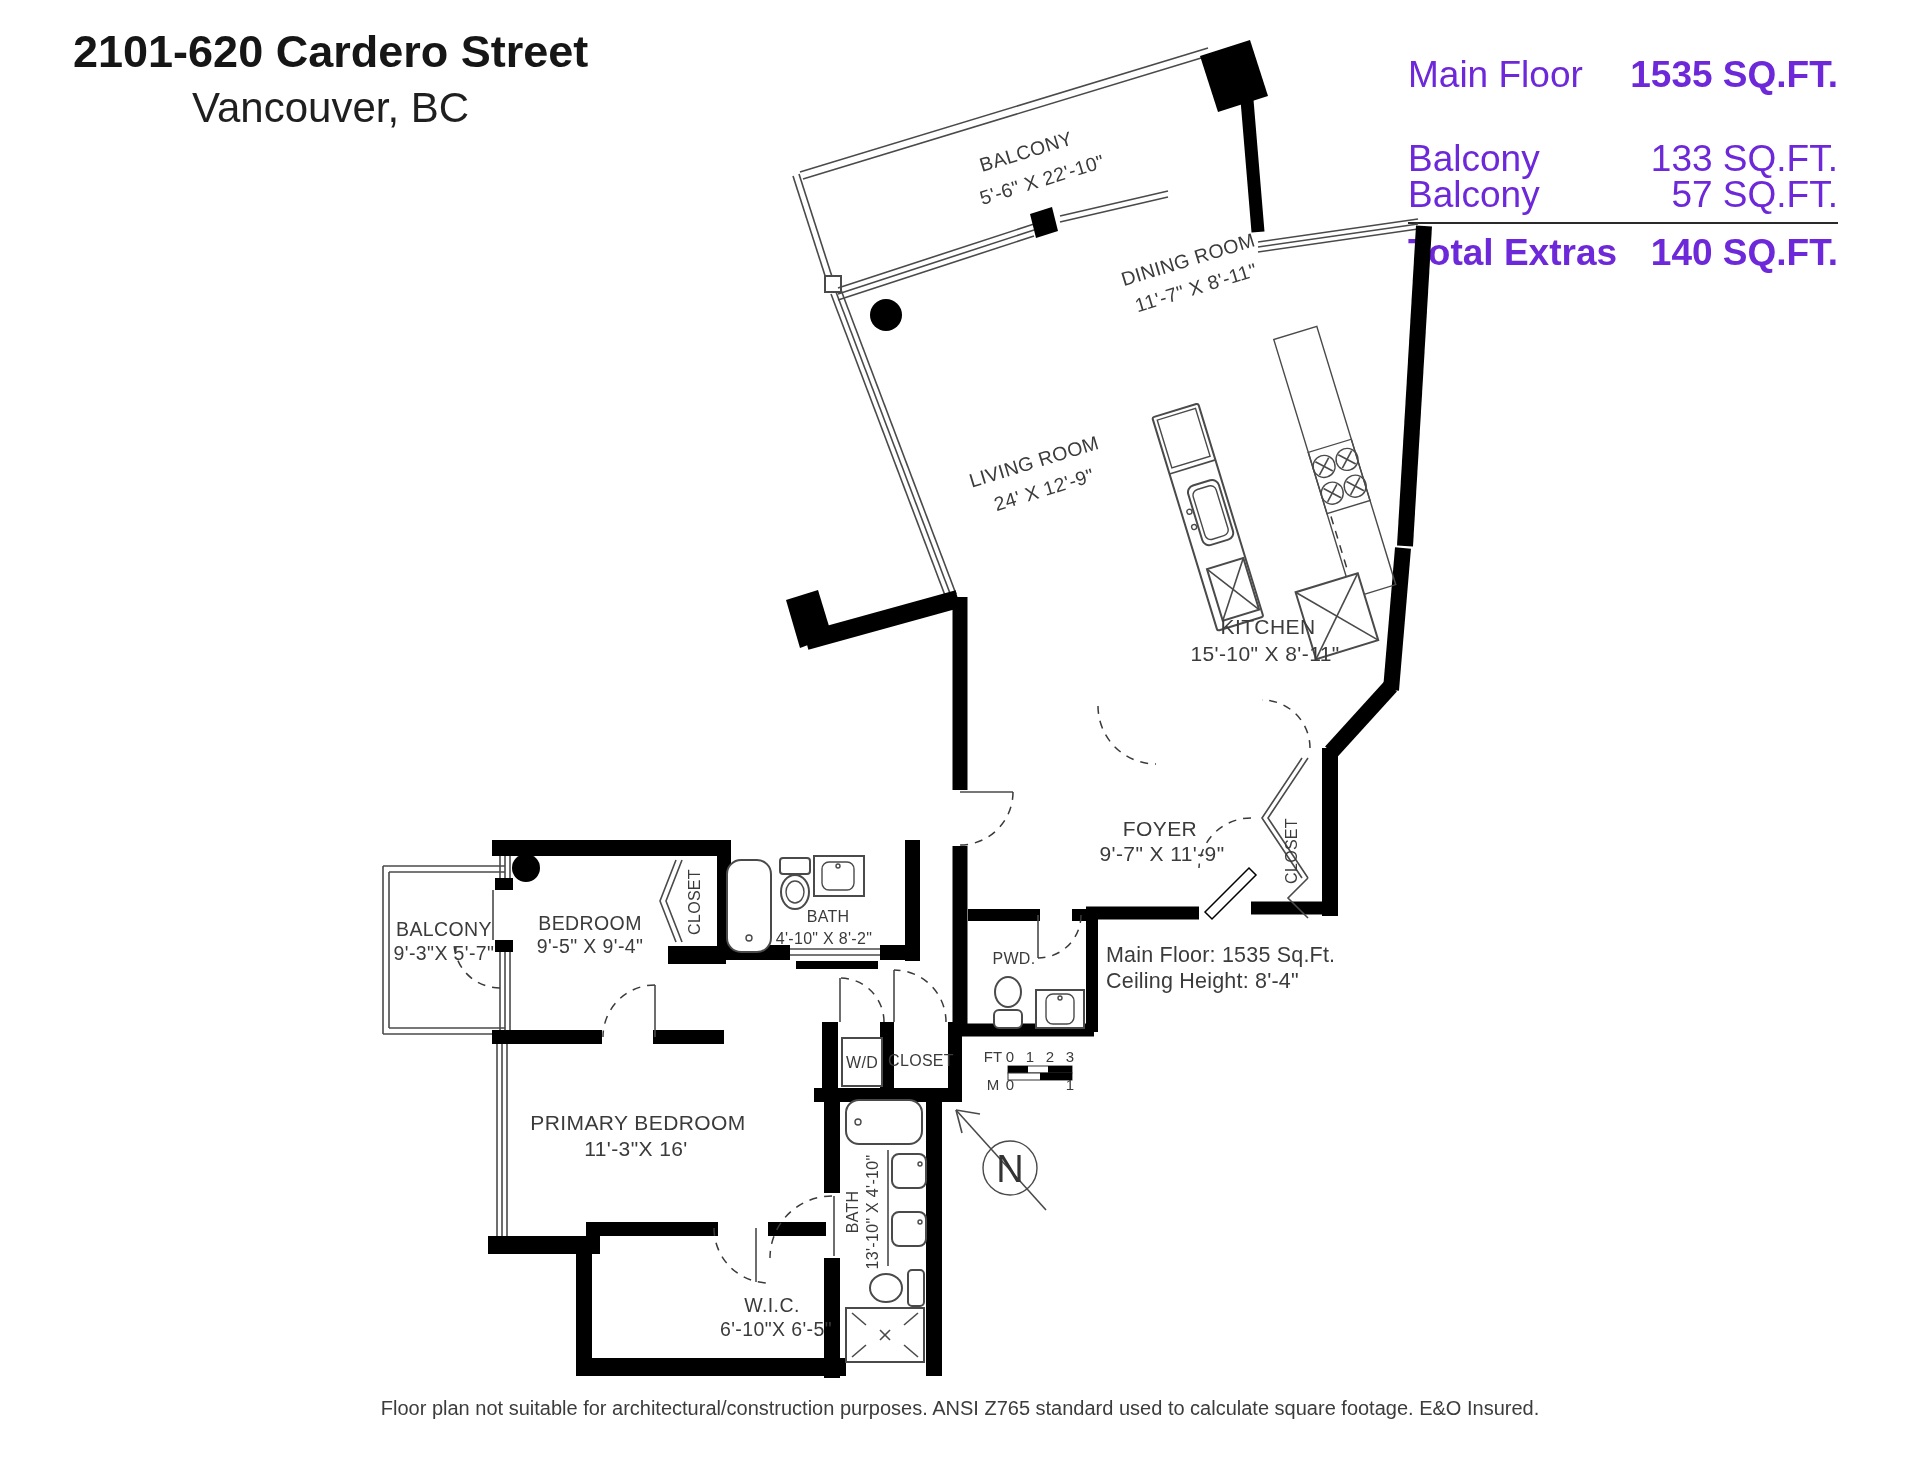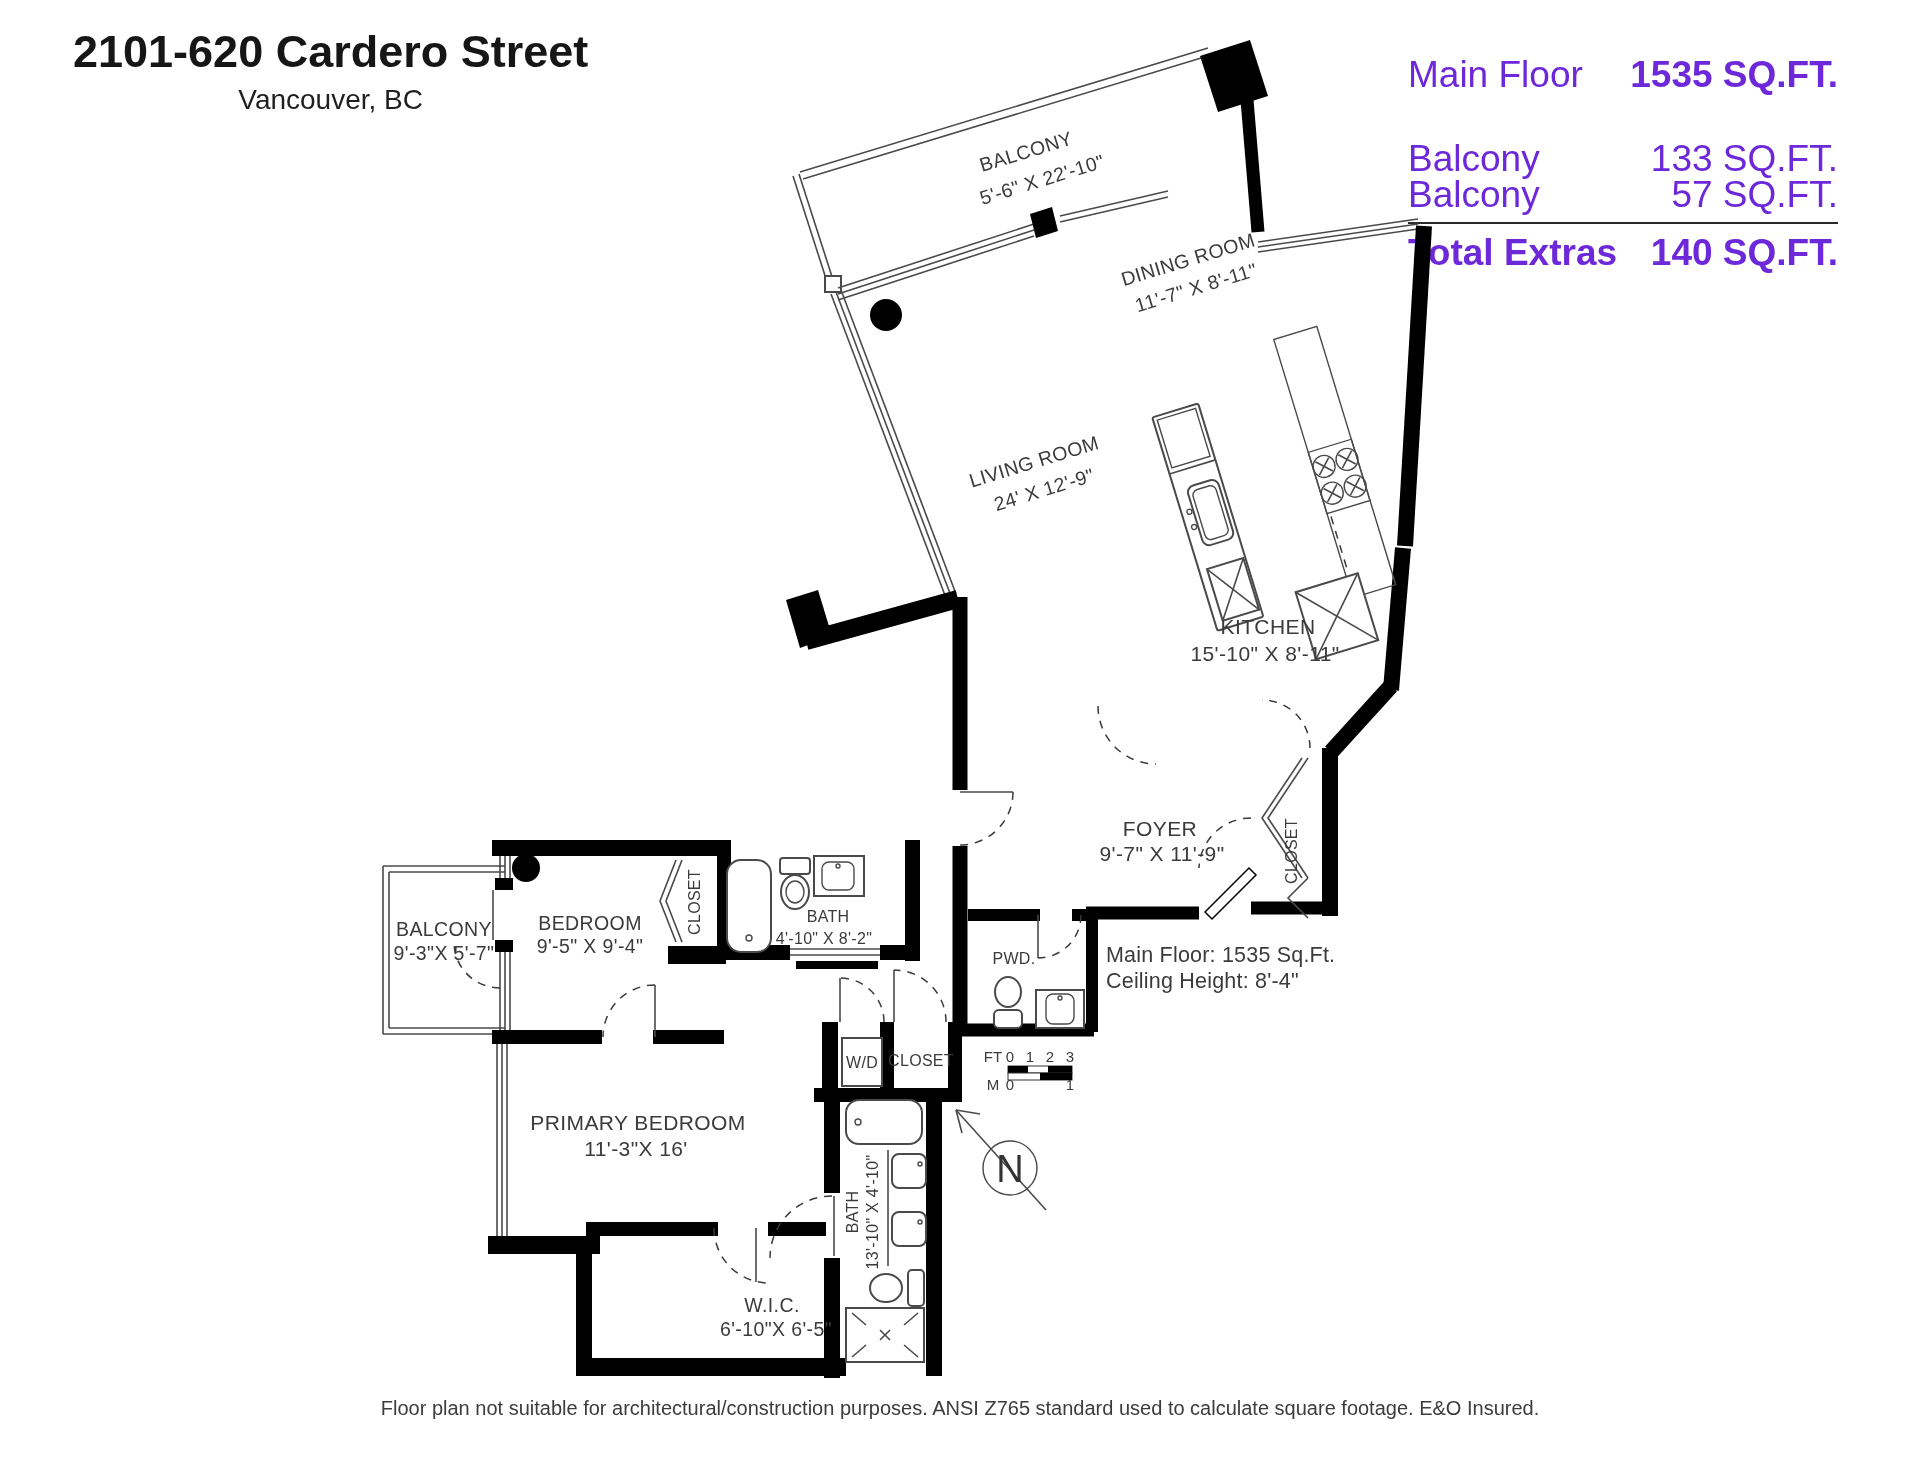--- a/index.html
+++ b/index.html
@@ -1,19 +1,19 @@
 <!DOCTYPE html>
 <html><head>
 <meta charset="utf-8">
 <style>
   html,body{margin:0;padding:0;background:#fff;}
   body{width:1920px;height:1484px;position:relative;font-family:"Liberation Sans",sans-serif;overflow:hidden;}
   .title-block{position:absolute;left:73px;top:26px;color:#161616;text-align:center;}
   .title-block h1{margin:0;font-size:45px;font-weight:bold;letter-spacing:0px;}
-  .title-block h2{margin:6px 0 0 0;font-size:28px;font-weight:400;color:#1f1f1f;}
+  .title-block h2{margin:6px 0 0 0;font-size:42px;font-weight:400;color:#1f1f1f;}
   .area-table{position:absolute;left:1408px;top:54px;width:430px;font-size:37px;color:#6d28d9;}
   .arow{display:flex;justify-content:space-between;position:absolute;width:430px;}
   .arow .v{text-align:right;}
   .r1{top:0;} .r2{top:84px;} .r3{top:120px;}
   .rule{position:absolute;top:168px;width:430px;border-top:2px solid #2a2a2a;}
   .rtot{top:178px;font-weight:bold;}
   .bold{font-weight:bold;}
   .footer{position:absolute;left:0;top:1396px;width:1920px;text-align:center;color:#3c3c3c;font-size:20px;line-height:25px;}
   svg{position:absolute;left:0;top:0;}
   .w{stroke:#000;fill:none;}

